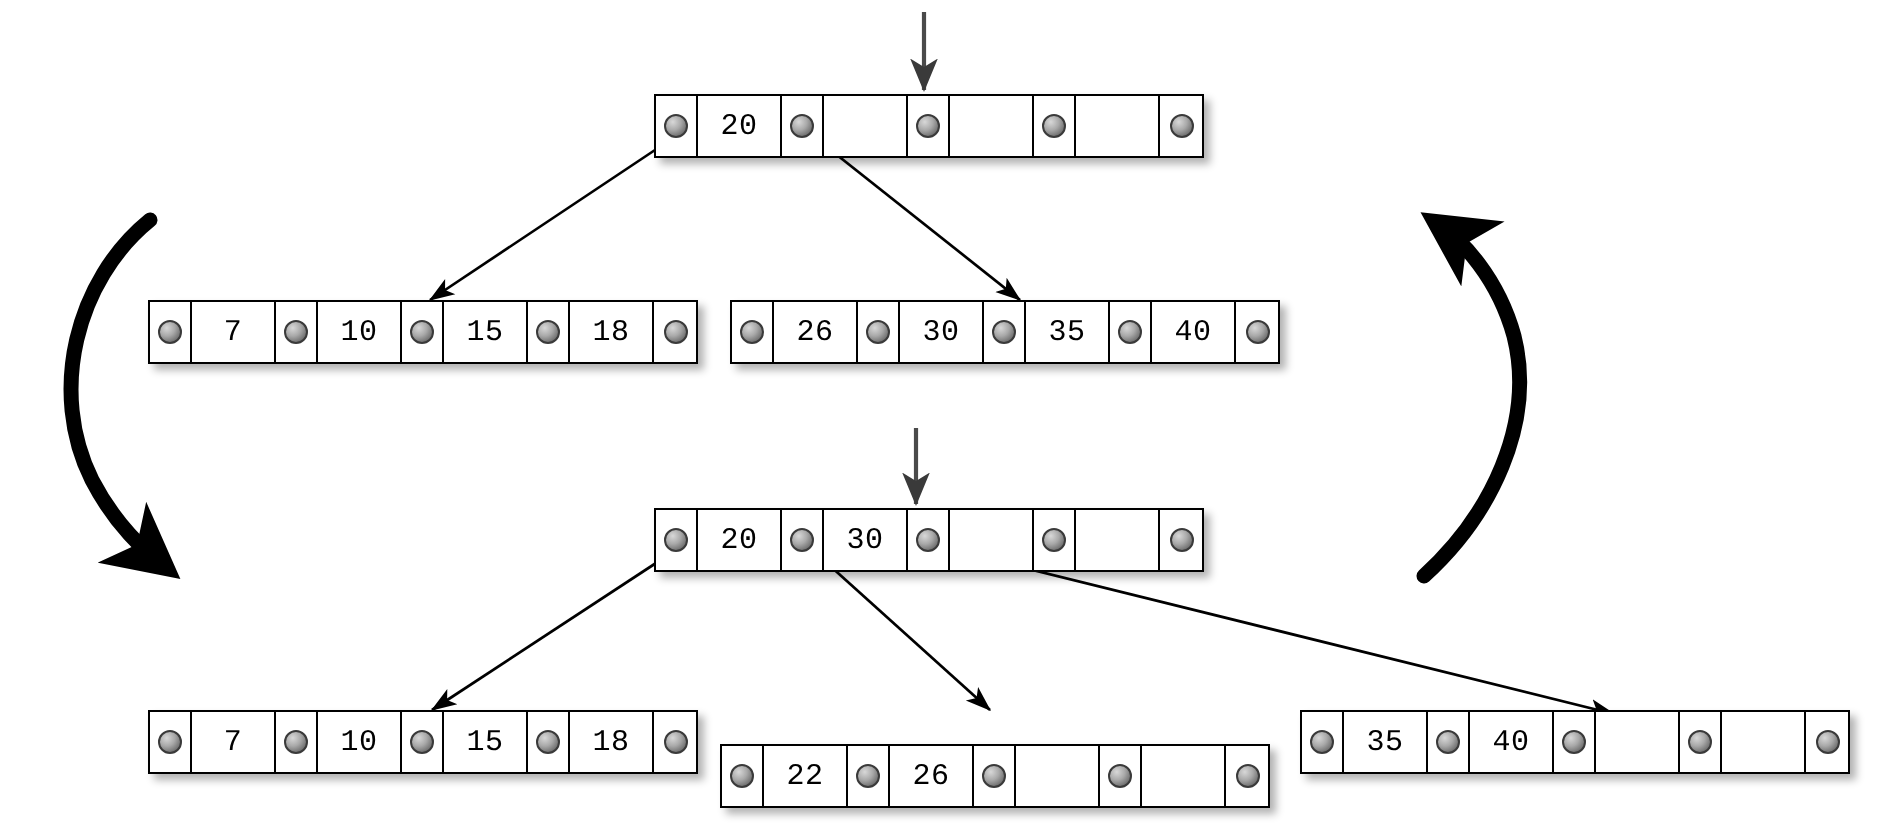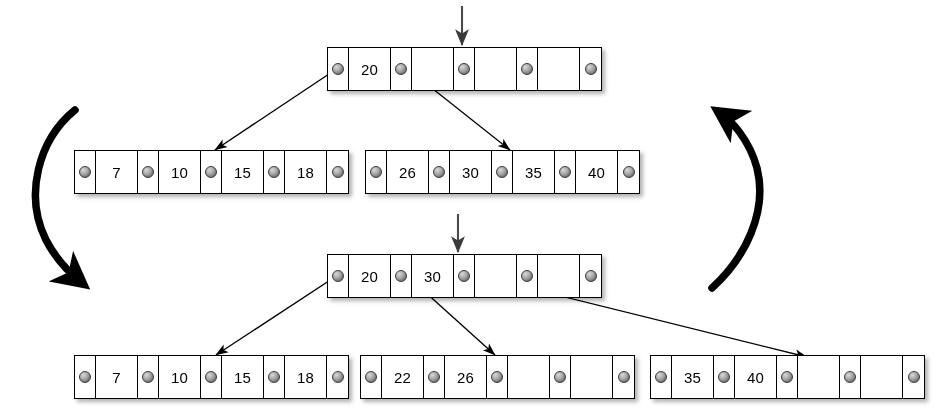--- a/index.html
+++ b/index.html
@@ -29,23 +29,24 @@
     pointer-events: none;
   }
   
   .btree-node {
     position: absolute;
     display: flex;
     align-items: stretch;
     background: #ffffff;
     border: 1.6px solid #000000;
     box-sizing: border-box;
-    height: 44px;
+    height: 32px;
     box-shadow: 3px 3px 4px rgba(0,0,0,0.30);
     z-index: 5;
+    font-family: Liberation Mono, monospace;
   }
   .cell {
     box-sizing: border-box;
     border-right: 1.4px solid #000000;
     display: flex;
     align-items: center;
     justify-content: center;
     position: relative;
     background: #ffffff;
   }
@@ -209,21 +210,21 @@
         </div>
         <div class="cell val">15</div>
         <div class="cell ptr">
           <span class="ball"></span>
         </div>
         <div class="cell val">18</div>
         <div class="cell ptr">
           <span class="ball"></span>
         </div>
       </div>
-      <div class="btree-node" style="left: 360px; top: 355px;">
+      <div class="btree-node" style="left: 360px; top: 372px;">
         <div class="cell ptr">
           <span class="ball"></span>
         </div>
         <div class="cell val">22</div>
         <div class="cell ptr">
           <span class="ball"></span>
         </div>
         <div class="cell val">26</div>
         <div class="cell ptr">
           <span class="ball"></span>

